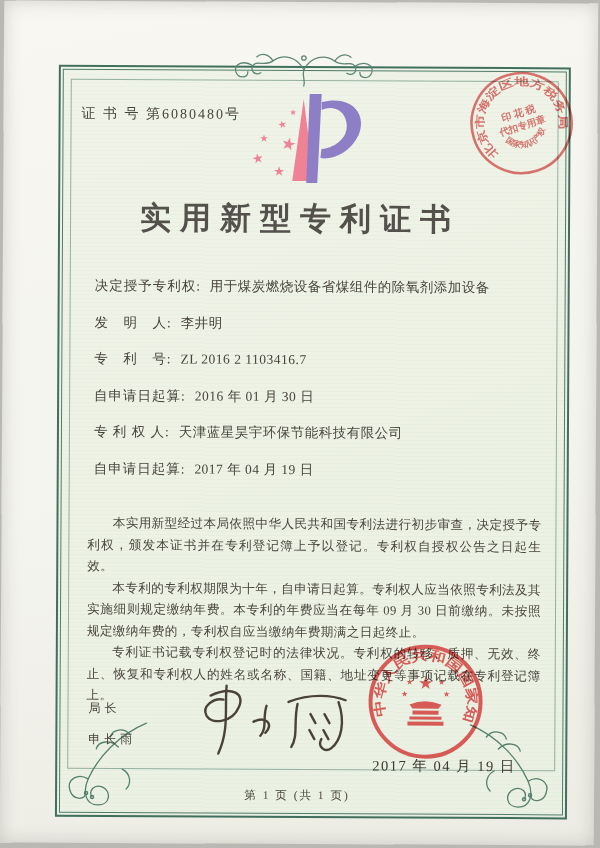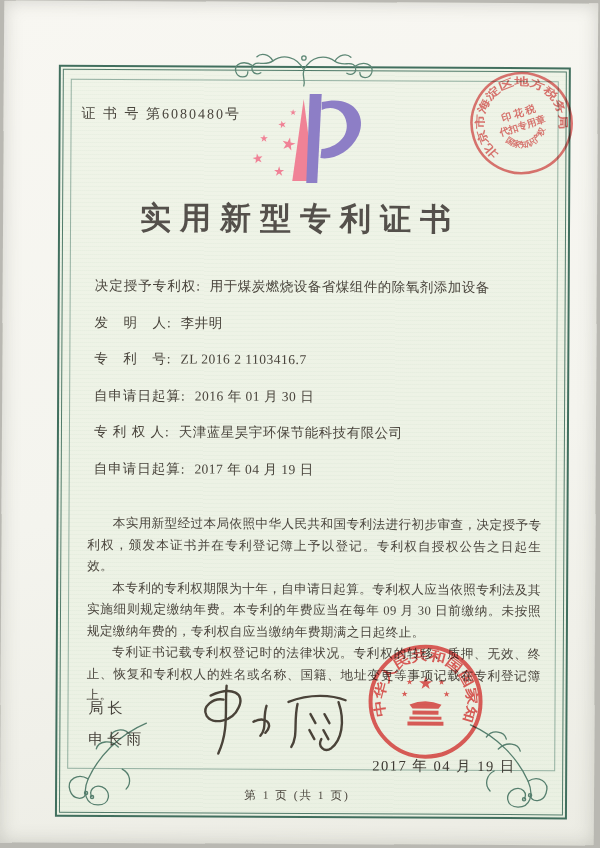--- a/index.html
+++ b/index.html
@@ -42,21 +42,21 @@
   }
   .fields{position:absolute;left:92px;top:276px;right:56px;}
   .field{font-size:13.5px;color:#49443c;margin-bottom:18.5px;letter-spacing:.5px;white-space:nowrap;}
   .field .lbl{letter-spacing:1px;}
   .field .val{margin-left:5px;}
   .paras{position:absolute;left:86px;top:512px;width:454px;}
   .paras p{
     margin:0;font-size:12.6px;line-height:21.5px;color:#4b463e;
     text-indent:2em;text-align:justify;letter-spacing:.4px;
   }
-  .signer{position:absolute;left:88px;top:692px;font-size:15px;color:#46423b;letter-spacing:4px;line-height:31px;}
+  .signer{position:absolute;left:88px;top:692px;font-size:12px;color:#46423b;letter-spacing:4px;line-height:31px;}
   .signature{position:absolute;left:182px;top:676px;width:172px;height:84px;}
   .stamp-tax{position:absolute;left:456px;top:58px;width:124px;height:124px;transform:rotate(-18deg);opacity:.85;mix-blend-mode:multiply;}
   .seal-sipo{position:absolute;left:354px;top:628px;width:142px;height:142px;opacity:.9;mix-blend-mode:multiply;}
   .seal-date{position:absolute;left:372px;top:754px;font-size:14.5px;color:#3e3a33;letter-spacing:1.5px;}
   .footer{position:absolute;left:0;top:786px;width:100%;text-align:center;font-size:11.5px;color:#4b463e;letter-spacing:2px;}
   svg{display:block;}
 </style>
 </head>
 <body>
 

